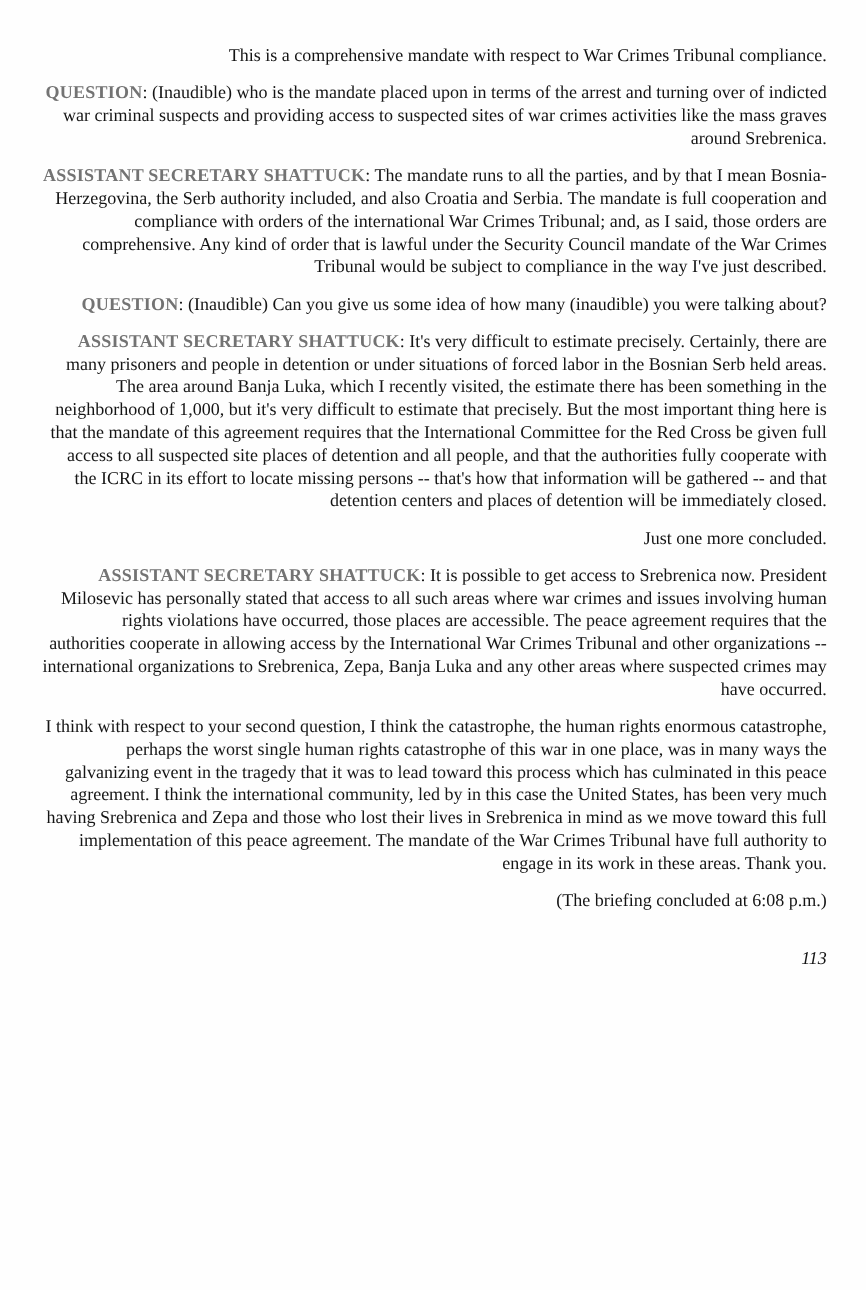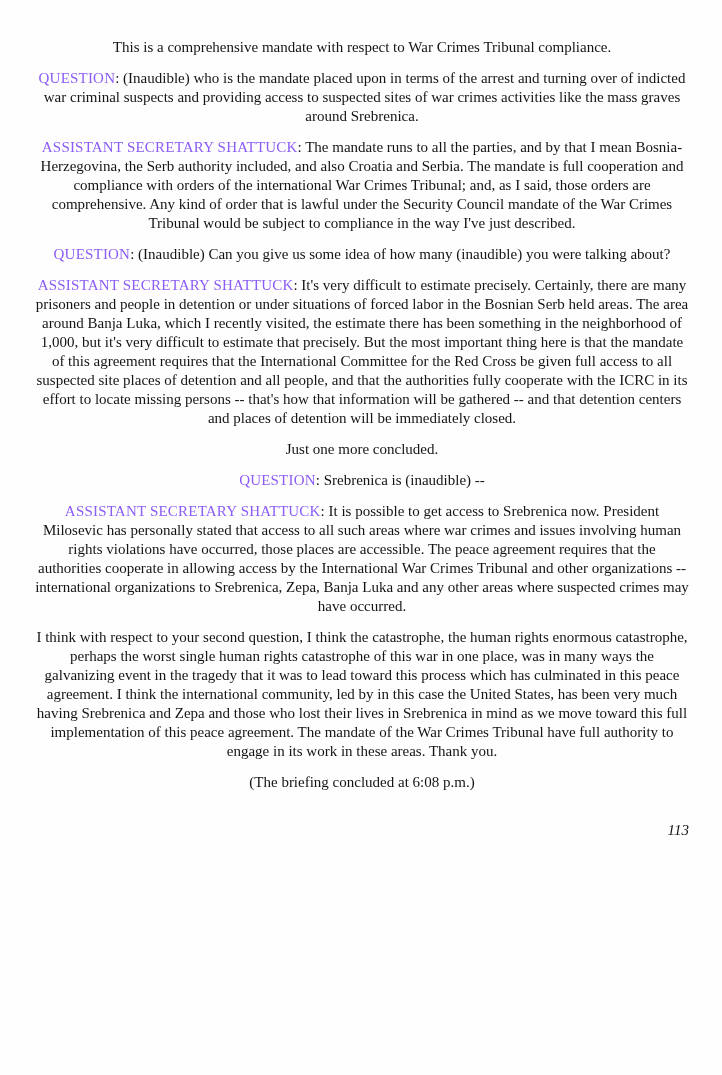--- a/index.html
+++ b/index.html
@@ -15,25 +15,25 @@
     box-sizing: border-box;
     padding: 38px 33px 0 35px;
     font-family: "Liberation Serif", "DejaVu Serif", serif;
     font-size: 15px;
     line-height: 19px;
     color: #141414;
     overflow: hidden;
   }
   .page p {
     margin: 0 0 12px 0;
-    text-align: center;
+    text-align: right;
   }
   .speaker {
-    font-weight: normal;
-    color: #8b5cf6;
+    font-weight: bold;
+    color: #737373;
     letter-spacing: 0.2px;
   }
   .page-number {
     text-align: right;
     margin-top: 29px;
     color: #141414;
     font-style: italic;
   }
 </style>
 </head>
@@ -59,23 +59,20 @@
   </p>
 
   <p>
     <strong class="speaker">ASSISTANT SECRETARY SHATTUCK</strong><span>: It's very difficult to estimate precisely. Certainly, there are many prisoners and people in detention or under situations of forced labor in the Bosnian Serb held areas. The area around Banja Luka, which I recently visited, the estimate there has been something in the neighborhood of 1,000, but it's very difficult to estimate that precisely. But the most important thing here is that the mandate of this agreement requires that the International Committee for the Red Cross be given full access to all suspected site places of detention and all people, and that the authorities fully cooperate with the ICRC in its effort to locate missing persons -- that's how that information will be gathered -- and that detention centers and places of detention will be immediately closed.</span>
   </p>
 
   <p>
     <span>Just one more concluded.</span>
   </p>
 
-  <p>
-    <strong class="speaker">QUESTION</strong><span>: Srebrenica is (inaudible) --</span>
-  </p>
 
 
 
   <p>
     <strong class="speaker">ASSISTANT SECRETARY SHATTUCK</strong><span>: It is possible to get access to Srebrenica now. President Milosevic has personally stated that access to all such areas where war crimes and issues involving human rights violations have occurred, those places are accessible. The peace agreement requires that the authorities cooperate in allowing access by the International War Crimes Tribunal and other organizations -- international organizations to Srebrenica, Zepa, Banja Luka and any other areas where suspected crimes may have occurred.</span>
   </p>
 
   <p>
     <span>I think with respect to your second question, I think the catastrophe, the human rights enormous catastrophe, perhaps the worst single human rights catastrophe of this war in one place, was in many ways the galvanizing event in the tragedy that it was to lead toward this process which has culminated in this peace agreement. I think the international community, led by in this case the United States, has been very much having Srebrenica and Zepa and those who lost their lives in Srebrenica in mind as we move toward this full implementation of this peace agreement. The mandate of the War Crimes Tribunal have full authority to engage in its work in these areas. Thank you.</span>
   </p>

